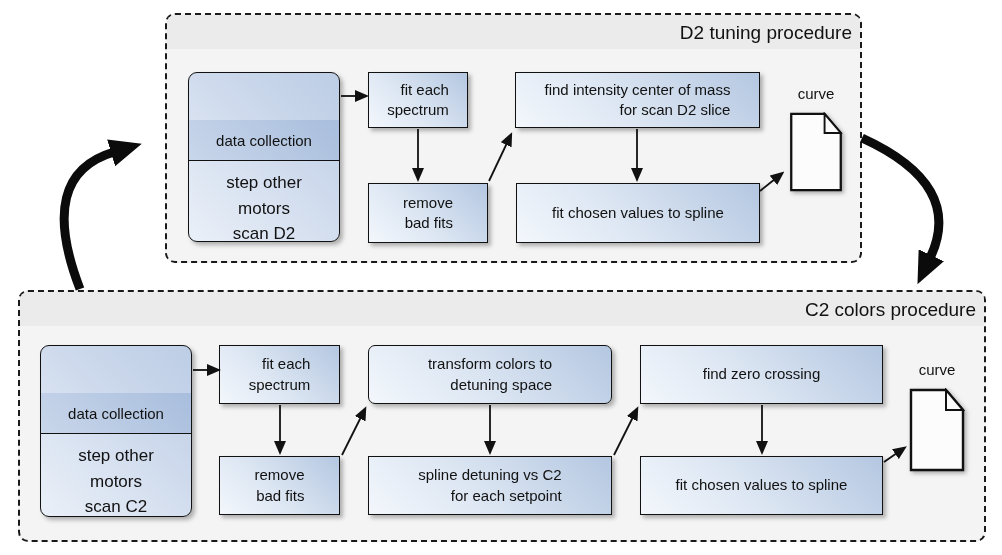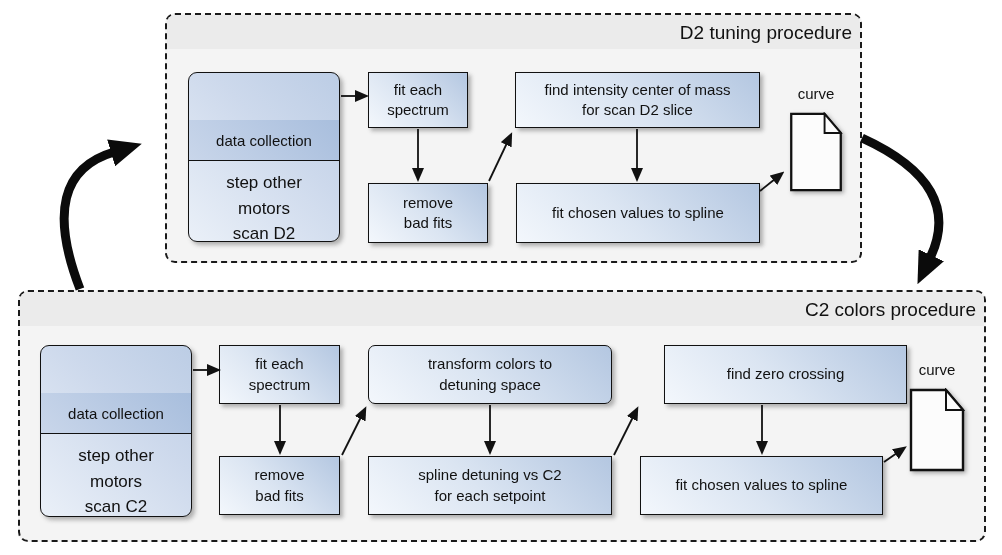--- a/index.html
+++ b/index.html
@@ -17,21 +17,21 @@
     text-align:right;font-size:19px;line-height:1;color:#111;
     padding:8px 8px 7px 0;box-sizing:border-box;
   }
   #d2-group{left:165px;top:13px;width:697px;height:250px;}
   #c2-group{left:18px;top:290px;width:968px;height:252px;}
 
   
   .node{
     position:absolute;box-sizing:border-box;border:1.6px solid #111;
     background:linear-gradient(45deg,#f3f7fc 0%,#dbe5f2 45%,#b4c7e1 100%);
-    display:flex;align-items:center;justify-content:center;text-align:center;
+    display:flex;align-items:center;justify-content:center;text-align:right;
     font-size:15px;line-height:1.35;white-space:pre-line;
     box-shadow:3px 3px 4px rgba(90,90,90,0.45);
   }
   
   .dc{
     position:absolute;box-sizing:border-box;border:1.6px solid #111;border-radius:9px;
     overflow:hidden;box-shadow:3px 3px 4px rgba(90,90,90,0.45);
     background:linear-gradient(45deg,#eaf0f8 0%,#cdd9ec 60%,#bccde5 100%);
   }
   .dc-header{
@@ -46,21 +46,21 @@
   #d2-dc{left:188px;top:72px;width:152px;height:170px;}
   #c2-dc{left:40px;top:345px;width:152px;height:172px;}
 
   #d2-fit-each   {left:368px;top:72px; width:100px;height:56px;}
   #d2-com        {left:515px;top:72px; width:245px;height:56px;}
   #d2-remove     {left:368px;top:183px;width:120px;height:60px;}
   #d2-fit-spline {left:516px;top:183px;width:244px;height:60px;}
 
   #c2-fit-each   {left:219px;top:345px;width:121px;height:59px;}
   #c2-transform  {left:368px;top:345px;width:244px;height:59px;border-radius:7px;}
-  #c2-findzero   {left:640px;top:345px;width:243px;height:59px;margin-left:24px;}
+  #c2-findzero   {left:640px;top:345px;width:243px;height:59px;}
   #c2-remove     {left:219px;top:456px;width:121px;height:59px;}
   #c2-spline-det {left:368px;top:456px;width:244px;height:59px;}
   #c2-fit-spline {left:640px;top:456px;width:243px;height:59px;}
 
   
   .doc-label{
     position:absolute;font-size:15px;font-weight:normal;text-align:center;width:56px;
   }
   #d2-doc-label{left:788px;top:85px;}
   #c2-doc-label{left:909px;top:361px;}

